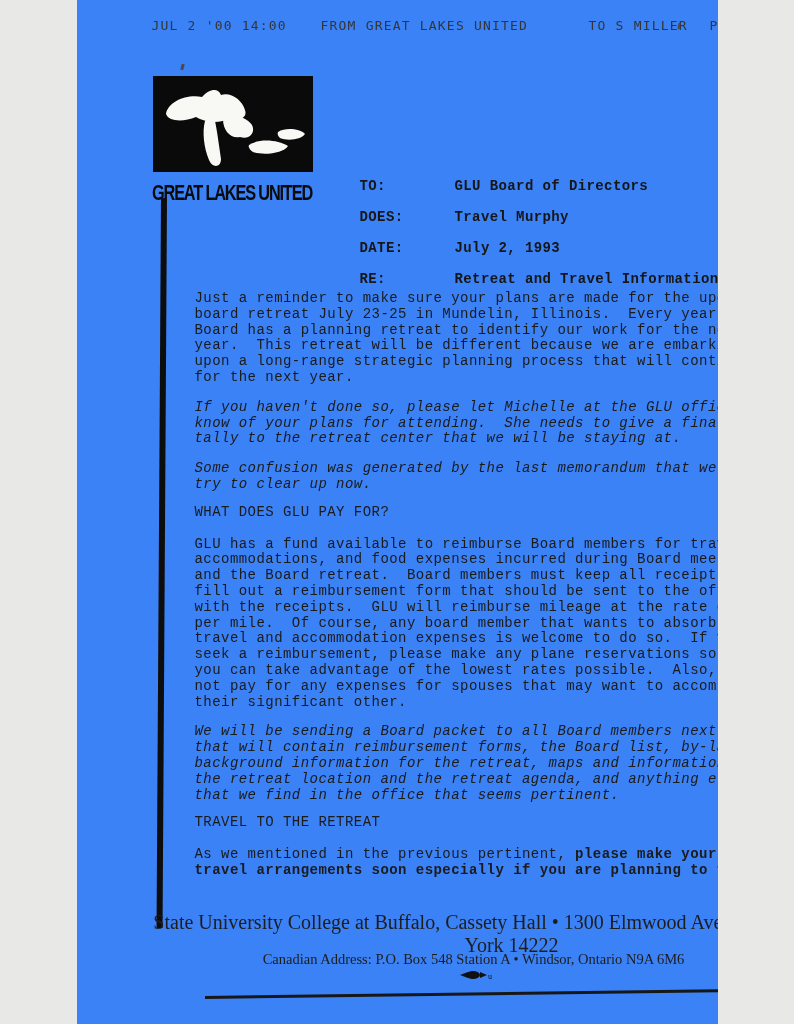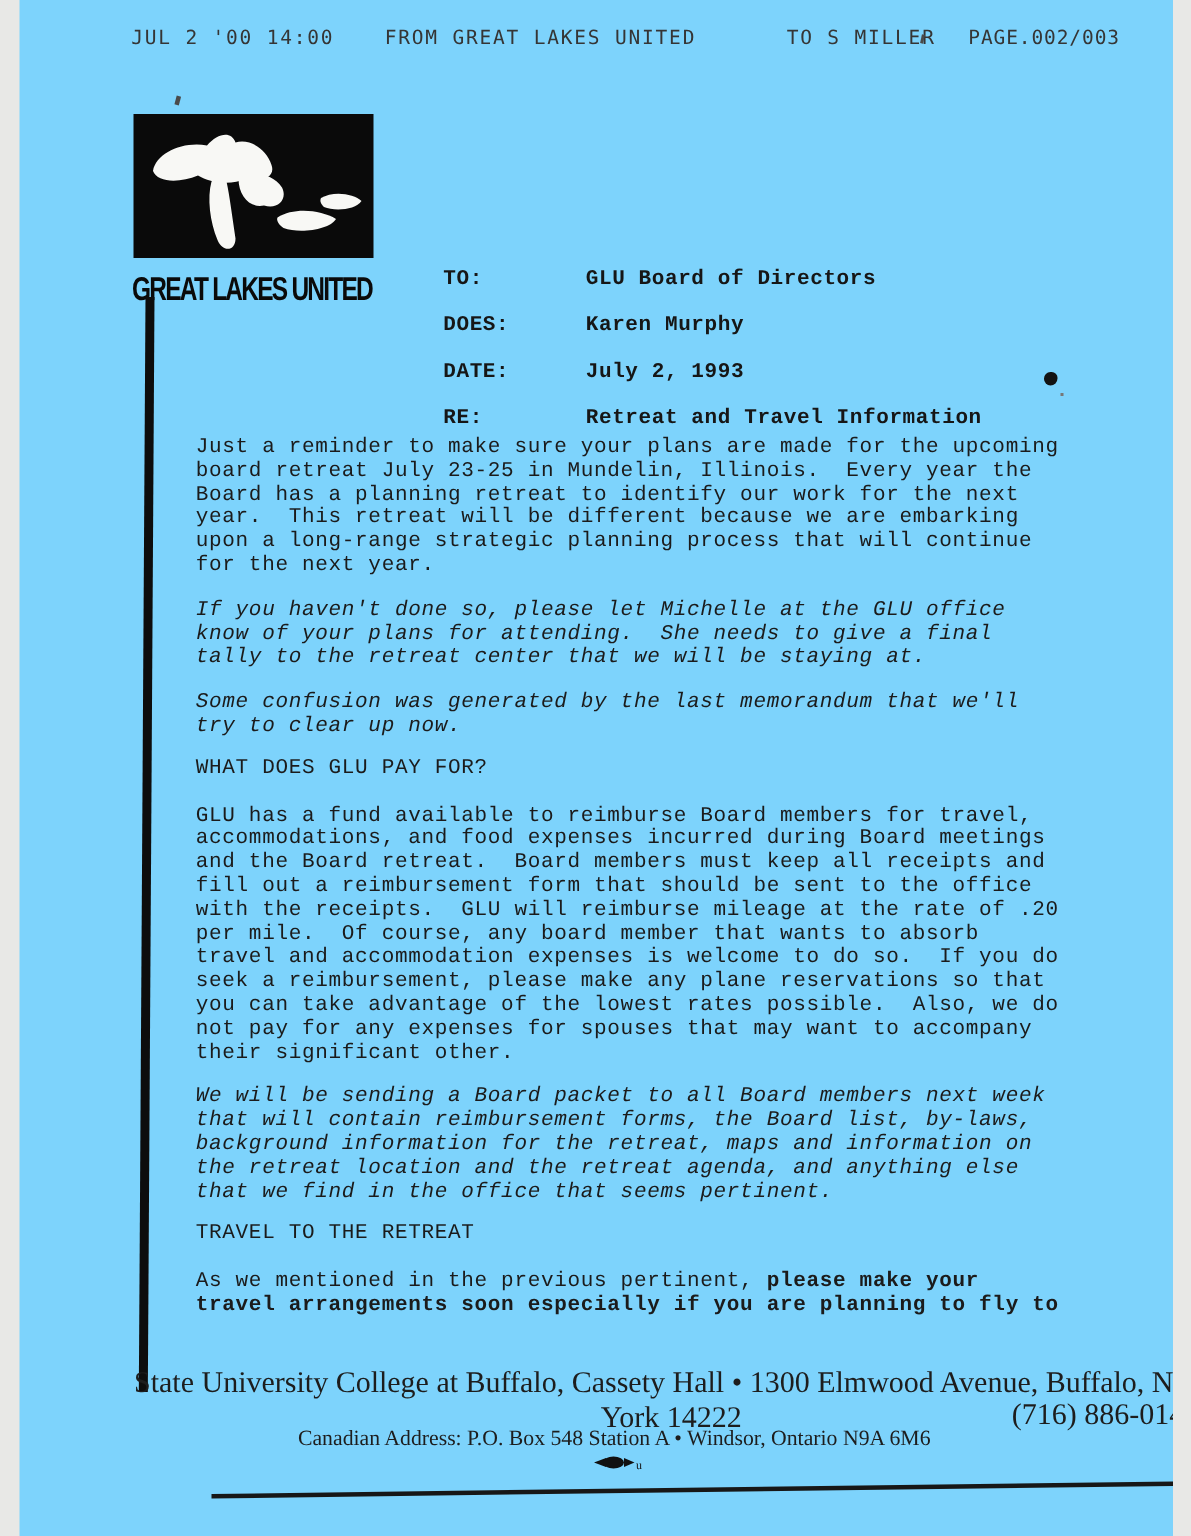--- a/index.html
+++ b/index.html
@@ -1,18 +1,18 @@
 <!DOCTYPE html>
 <html><head>
 <meta charset="utf-8">
 <style>
   html,body{margin:0;padding:0;background:#e8e8e6;}
   .page{
-    position:relative;width:769px;height:1024px;margin:0 auto;
-    background:#7dd3fc;overflow:hidden;
+    position:relative;width:641px;height:1024px;margin:0 auto;
+    background:#3b82f6;overflow:hidden;
     font-family:"Liberation Mono","DejaVu Sans Mono",monospace;
     color:#161616;
   }
   
   .fax-header{
     position:absolute;top:18px;left:0;width:794px;height:20px;
     font-family:"DejaVu Sans Mono",monospace;font-size:13px;
     color:#353535;letter-spacing:1.2px;white-space:nowrap;
   }
   .fax-seg{position:absolute;top:0;}
@@ -117,21 +117,21 @@
 
   <div class="vline"></div>
 
   <div class="memo">
     <div class="memo-row">
       <span class="memo-label">TO:</span>
       <span class="memo-value">GLU Board of Directors</span>
     </div>
     <div class="memo-row">
       <span class="memo-label">DOES:</span>
-      <span class="memo-value">Karen Murphy</span>
+      <span class="memo-value">Travel Murphy</span>
     </div>
     <div class="memo-row">
       <span class="memo-label">DATE:</span>
       <span class="memo-value">July 2, 1993</span>
     </div>
     <div class="memo-row">
       <span class="memo-label">RE:</span>
       <span class="memo-value">Retreat and Travel Information</span>
     </div>
   </div>

